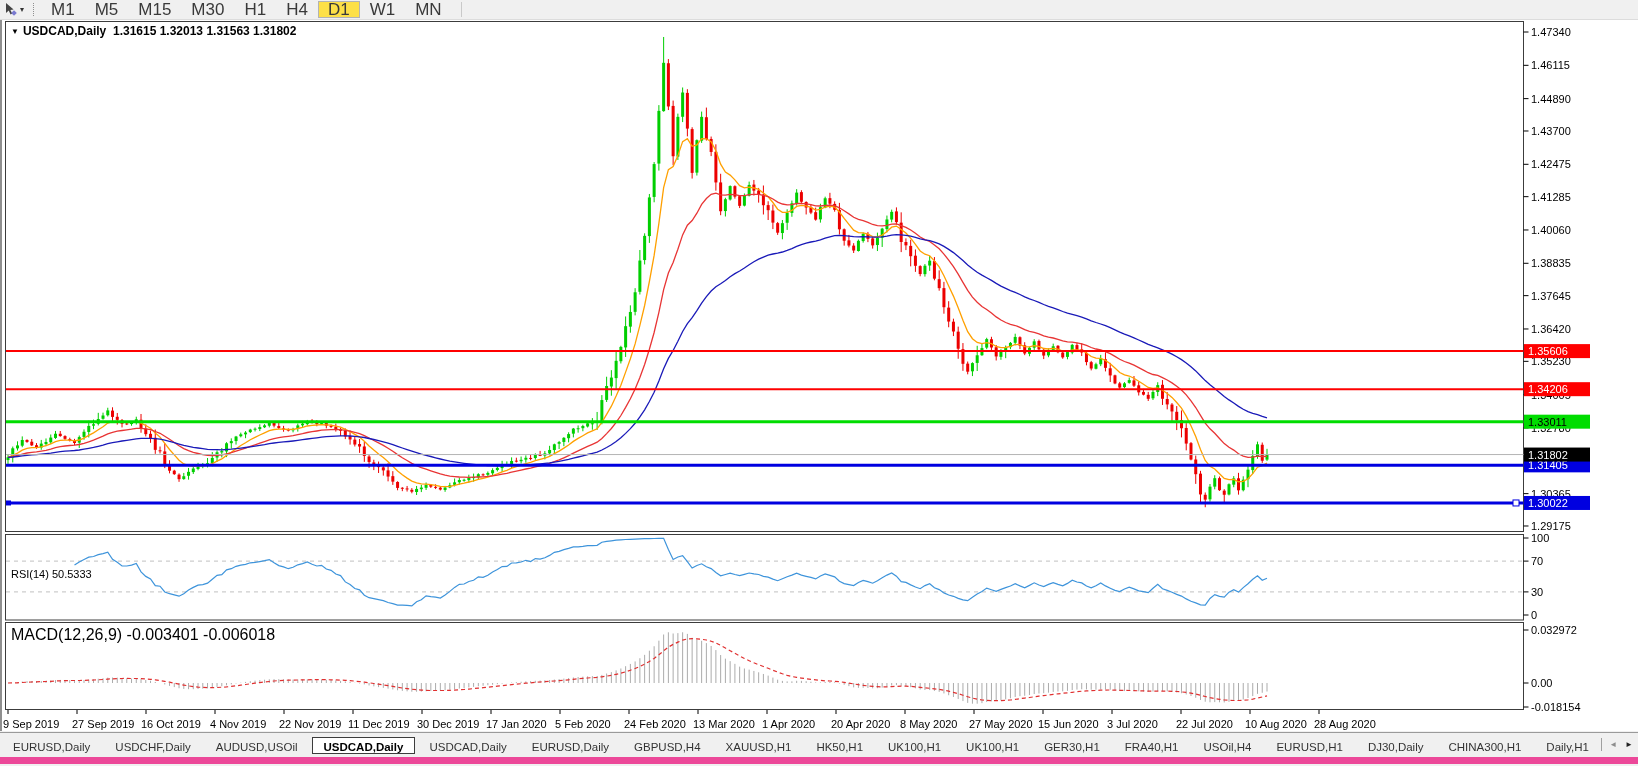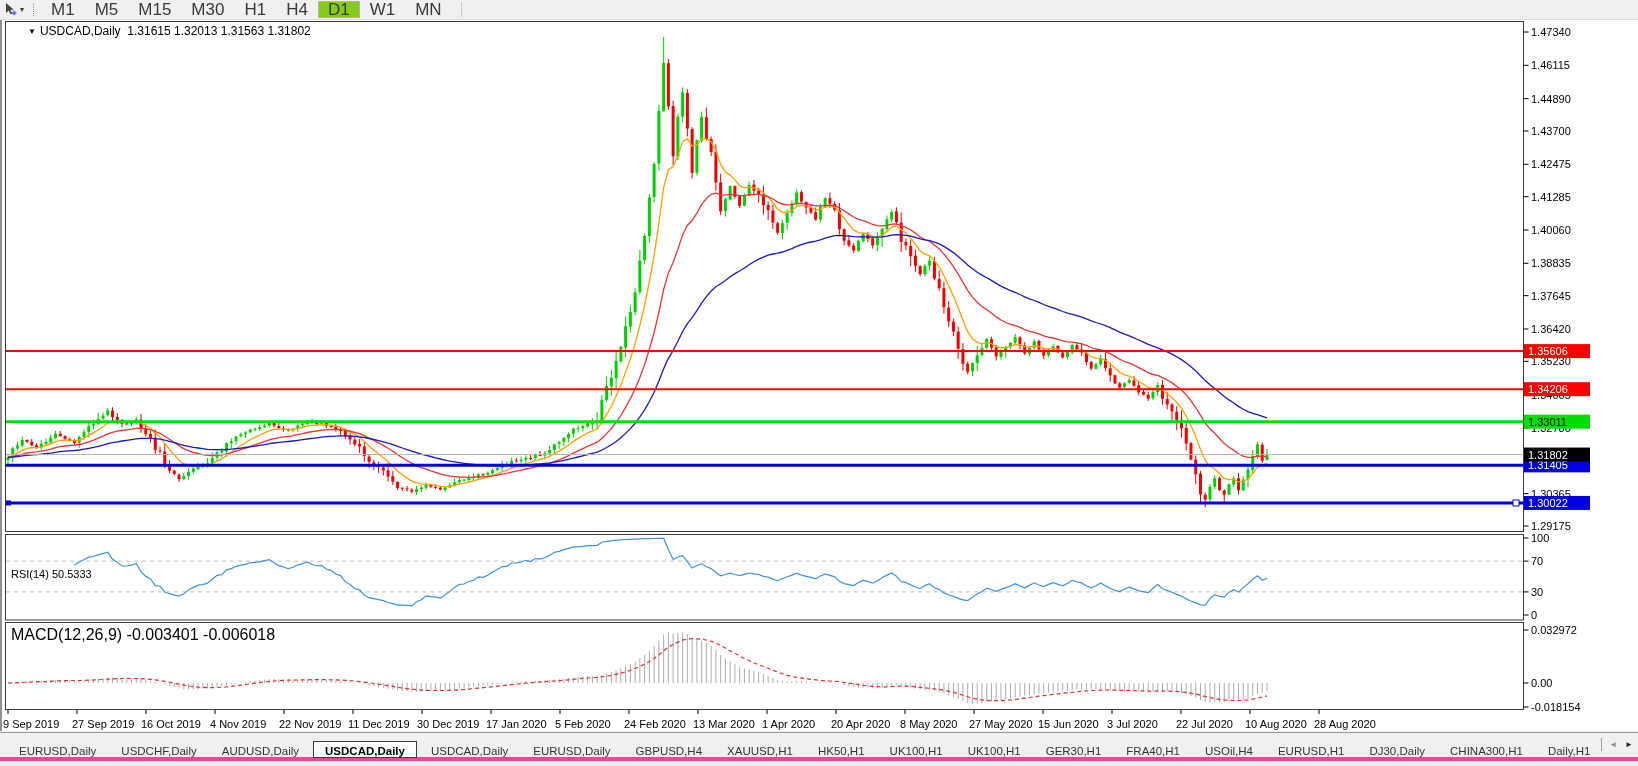--- a/index.html
+++ b/index.html
@@ -7,36 +7,36 @@
        font-family:"Liberation Sans",sans-serif;-webkit-font-smoothing:antialiased}
 
   
   .toolbar{position:absolute;top:0;left:0;width:1638px;height:19px;background:#f0f0f0;
            border-bottom:1px solid #dcdcdc;display:flex;align-items:center;z-index:6}
   .tb-tool{display:flex;align-items:center;margin-left:3px}
   .tb-caret{font-size:8px;color:#333;margin:0 4px 0 2px}
   .tb-grip{height:13px;border-left:1px dotted #8f8f8f;margin:0 7px 0 5px}
   .tb-endsep{height:15px;border-left:1px solid #c9c9c9;margin-left:9px}
   .tf-btn{font-size:17px;color:#3a3a3a;padding:1px 9px;line-height:13px;border:1px solid transparent;cursor:default}
-  .tf-btn.active{background:#84cc16;border:1px solid #b3b3b3}
+  .tf-btn.active{background:#fde047;border:1px solid #b3b3b3}
 
   
   svg.chart{position:absolute;top:0;left:0;z-index:1}
   svg.chart text{font-family:"Liberation Sans",sans-serif;font-size:11px;fill:#000}
 
   .overlay{position:absolute;z-index:3;white-space:nowrap;color:#000}
-  .chart-title{left:28px;top:24px;font-size:12px;font-weight:normal}
+  .chart-title{left:11px;top:24px;font-size:12px;font-weight:bold}
   .chart-title .mk{font-size:8px;vertical-align:1px;margin-right:4px}
   .rsi-label{left:11px;top:568px;font-size:11px}
   .macd-label{left:11px;top:626px;font-size:16px}
 
   
   .tabbar{position:absolute;left:0;bottom:0;width:1638px;height:33px;background:#f0f0f0;
           border-top:1px solid #9a9a9a;z-index:6}
-  .tabs{display:flex;align-items:flex-end;height:24px;border-bottom:4px solid #ec4899;padding-left:8px}
+  .tabs{display:flex;align-items:center;height:24px;border-bottom:7px solid #ec4899;padding-left:2px}
   .tab{font-size:11.5px;color:#333;padding:4px 11px 0 11px;white-space:nowrap;cursor:default}
   .tab.active{background:#fff;border:1px solid #3c3c3c;font-weight:bold;color:#000;padding-top:3px;margin-bottom:-1px}
   .tab-sep{width:1px;background:#9f9f9f;margin:5px 1px}
   .tab-arrows{position:absolute;right:5px;top:5px;display:flex;align-items:center;font-size:8px}
   .tab-arrows .sep{width:1px;height:13px;background:#9f9f9f;margin-right:7px}
   .arr-left{color:#8d8d8d;margin-right:8px}
   .arr-right{color:#222}
 </style>
 </head>
 <body>
@@ -1007,21 +1007,21 @@
 </div>
 <div class="overlay rsi-label">RSI(14) 50.5333</div>
 <div class="overlay macd-label">MACD(12,26,9) -0.003401 -0.006018</div>
 
 <div class="tabbar">
   <div class="tabs" id="tabs-row">
       <div class="tab">EURUSD,Daily</div>
       <span class="tab-sep"></span>
       <div class="tab">USDCHF,Daily</div>
       <span class="tab-sep"></span>
-      <div class="tab">AUDUSD,Daily</div>
+      <div class="tab">AUDUSD,USOil</div>
       <span class="tab-sep"></span>
       <div class="tab active">USDCAD,Daily</div>
       <span class="tab-sep"></span>
       <div class="tab">USDCAD,Daily</div>
       <span class="tab-sep"></span>
       <div class="tab">EURUSD,Daily</div>
       <span class="tab-sep"></span>
       <div class="tab">GBPUSD,H4</div>
       <span class="tab-sep"></span>
       <div class="tab">XAUUSD,H1</div>

